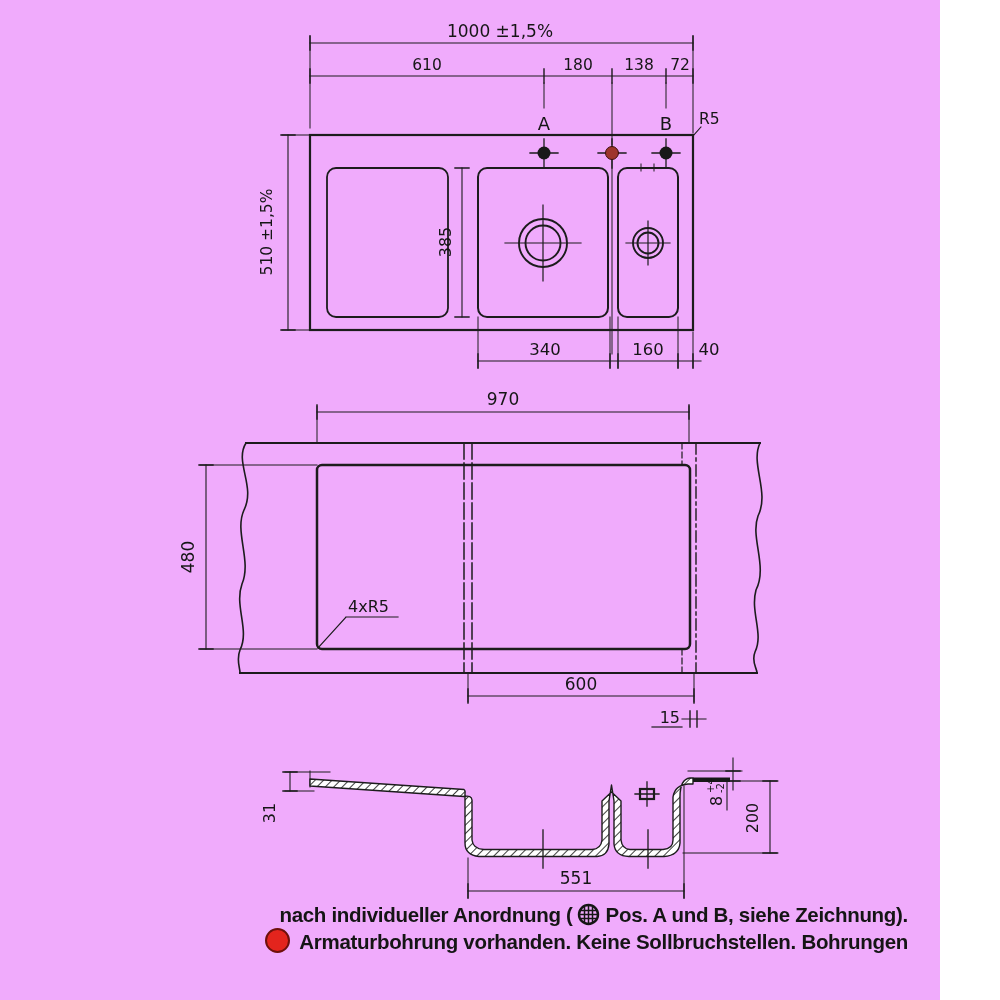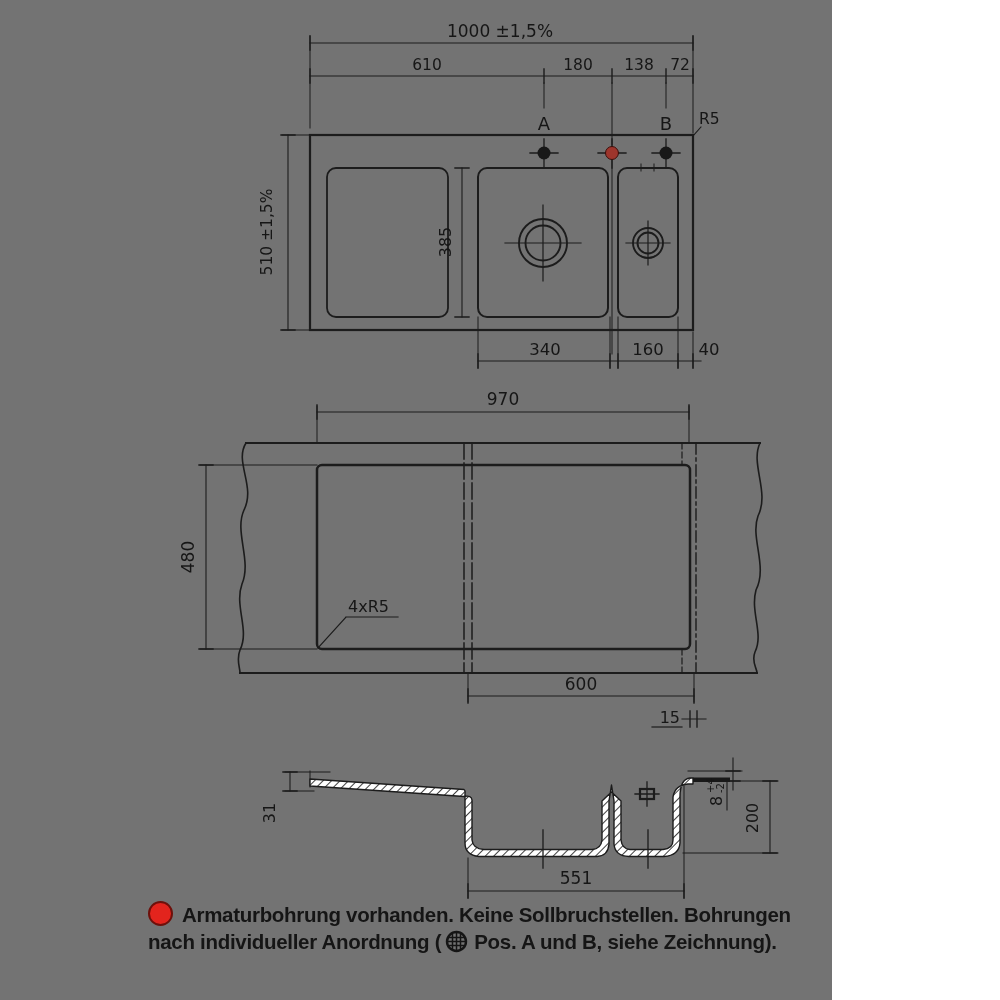--- a/index.html
+++ b/index.html
@@ -1,17 +1,17 @@
 <!DOCTYPE html>
 <html><head>
 <meta charset="utf-8">
 <style>
   html,body{margin:0;padding:0;background:#ffffff;}
-  #canvas{position:relative;width:832px;height:1000px;background:#737373;overflow:hidden;
-          font-family:"Liberation Sans", sans-serif;}
+  #canvas{position:relative;width:940px;height:1000px;background:#f0abfc;overflow:hidden;
+          font-family:"Liberation Sans", sans-serif;text-align:right;}
   #drawing{position:absolute;left:0;top:0;}
   .footer{position:absolute;left:148px;top:901px;width:760px;color:#151515;
           font-family:"Liberation Sans", sans-serif;font-size:20.5px;font-weight:bold;
           letter-spacing:-0.3px;}
   .fl{height:27px;line-height:27px;white-space:nowrap;}
   .dot{display:inline-block;width:21px;height:21px;border-radius:50%;
        background:#e3241d;border:2px solid #6e100b;vertical-align:-4px;margin-right:9px;}
   .gicon{vertical-align:-4px;margin:0 6px 0 4px;}
   svg text{font-family:"DejaVu Sans", sans-serif;fill:#161616;font-weight:500;}
 </style>
@@ -156,26 +156,26 @@
       <text x="0" y="0" font-size="16" text-anchor="middle">8</text>
       <text x="8" y="-8" font-size="10" text-anchor="start">+4</text>
       <text x="8" y="2" font-size="10" text-anchor="start">-2</text>
       <path d="M-9,5 H20" stroke="#1c1c1c" stroke-width="1.1" fill="none"></path>
     </g>
   </g>
 </svg>
 
 <div class="footer">
   <div class="fl">
-    <span class="dot"></span><span>Armaturbohrung vorhanden. Keine Sollbruchstellen. Bohrungen</span>
-  </div>
-  <div class="fl">
     <span>nach individueller Anordnung (</span><svg class="gicon" width="23" height="23" viewBox="0 0 23 23">
           <circle cx="11.5" cy="11.5" r="9.5" fill="none" stroke="#151515" stroke-width="2.4"></circle>
           <path d="M3,7.5 H20 M3,11.5 H20 M3,15.5 H20 M7.5,2 V21 M11.5,2 V21 M15.5,2 V21" stroke="#151515" stroke-width="1.5" clip-path="url(#gclip2)"></path>
           <clipPath id="gclip2">
             <circle cx="11.5" cy="11.5" r="8.8"></circle>
           </clipPath>
         </svg><span>Pos. A und B, siehe Zeichnung).</span>
   </div>
+  <div class="fl">
+    <span class="dot"></span><span>Armaturbohrung vorhanden. Keine Sollbruchstellen. Bohrungen</span>
+  </div>
 </div>
 
 </div>
 
 </body></html>

